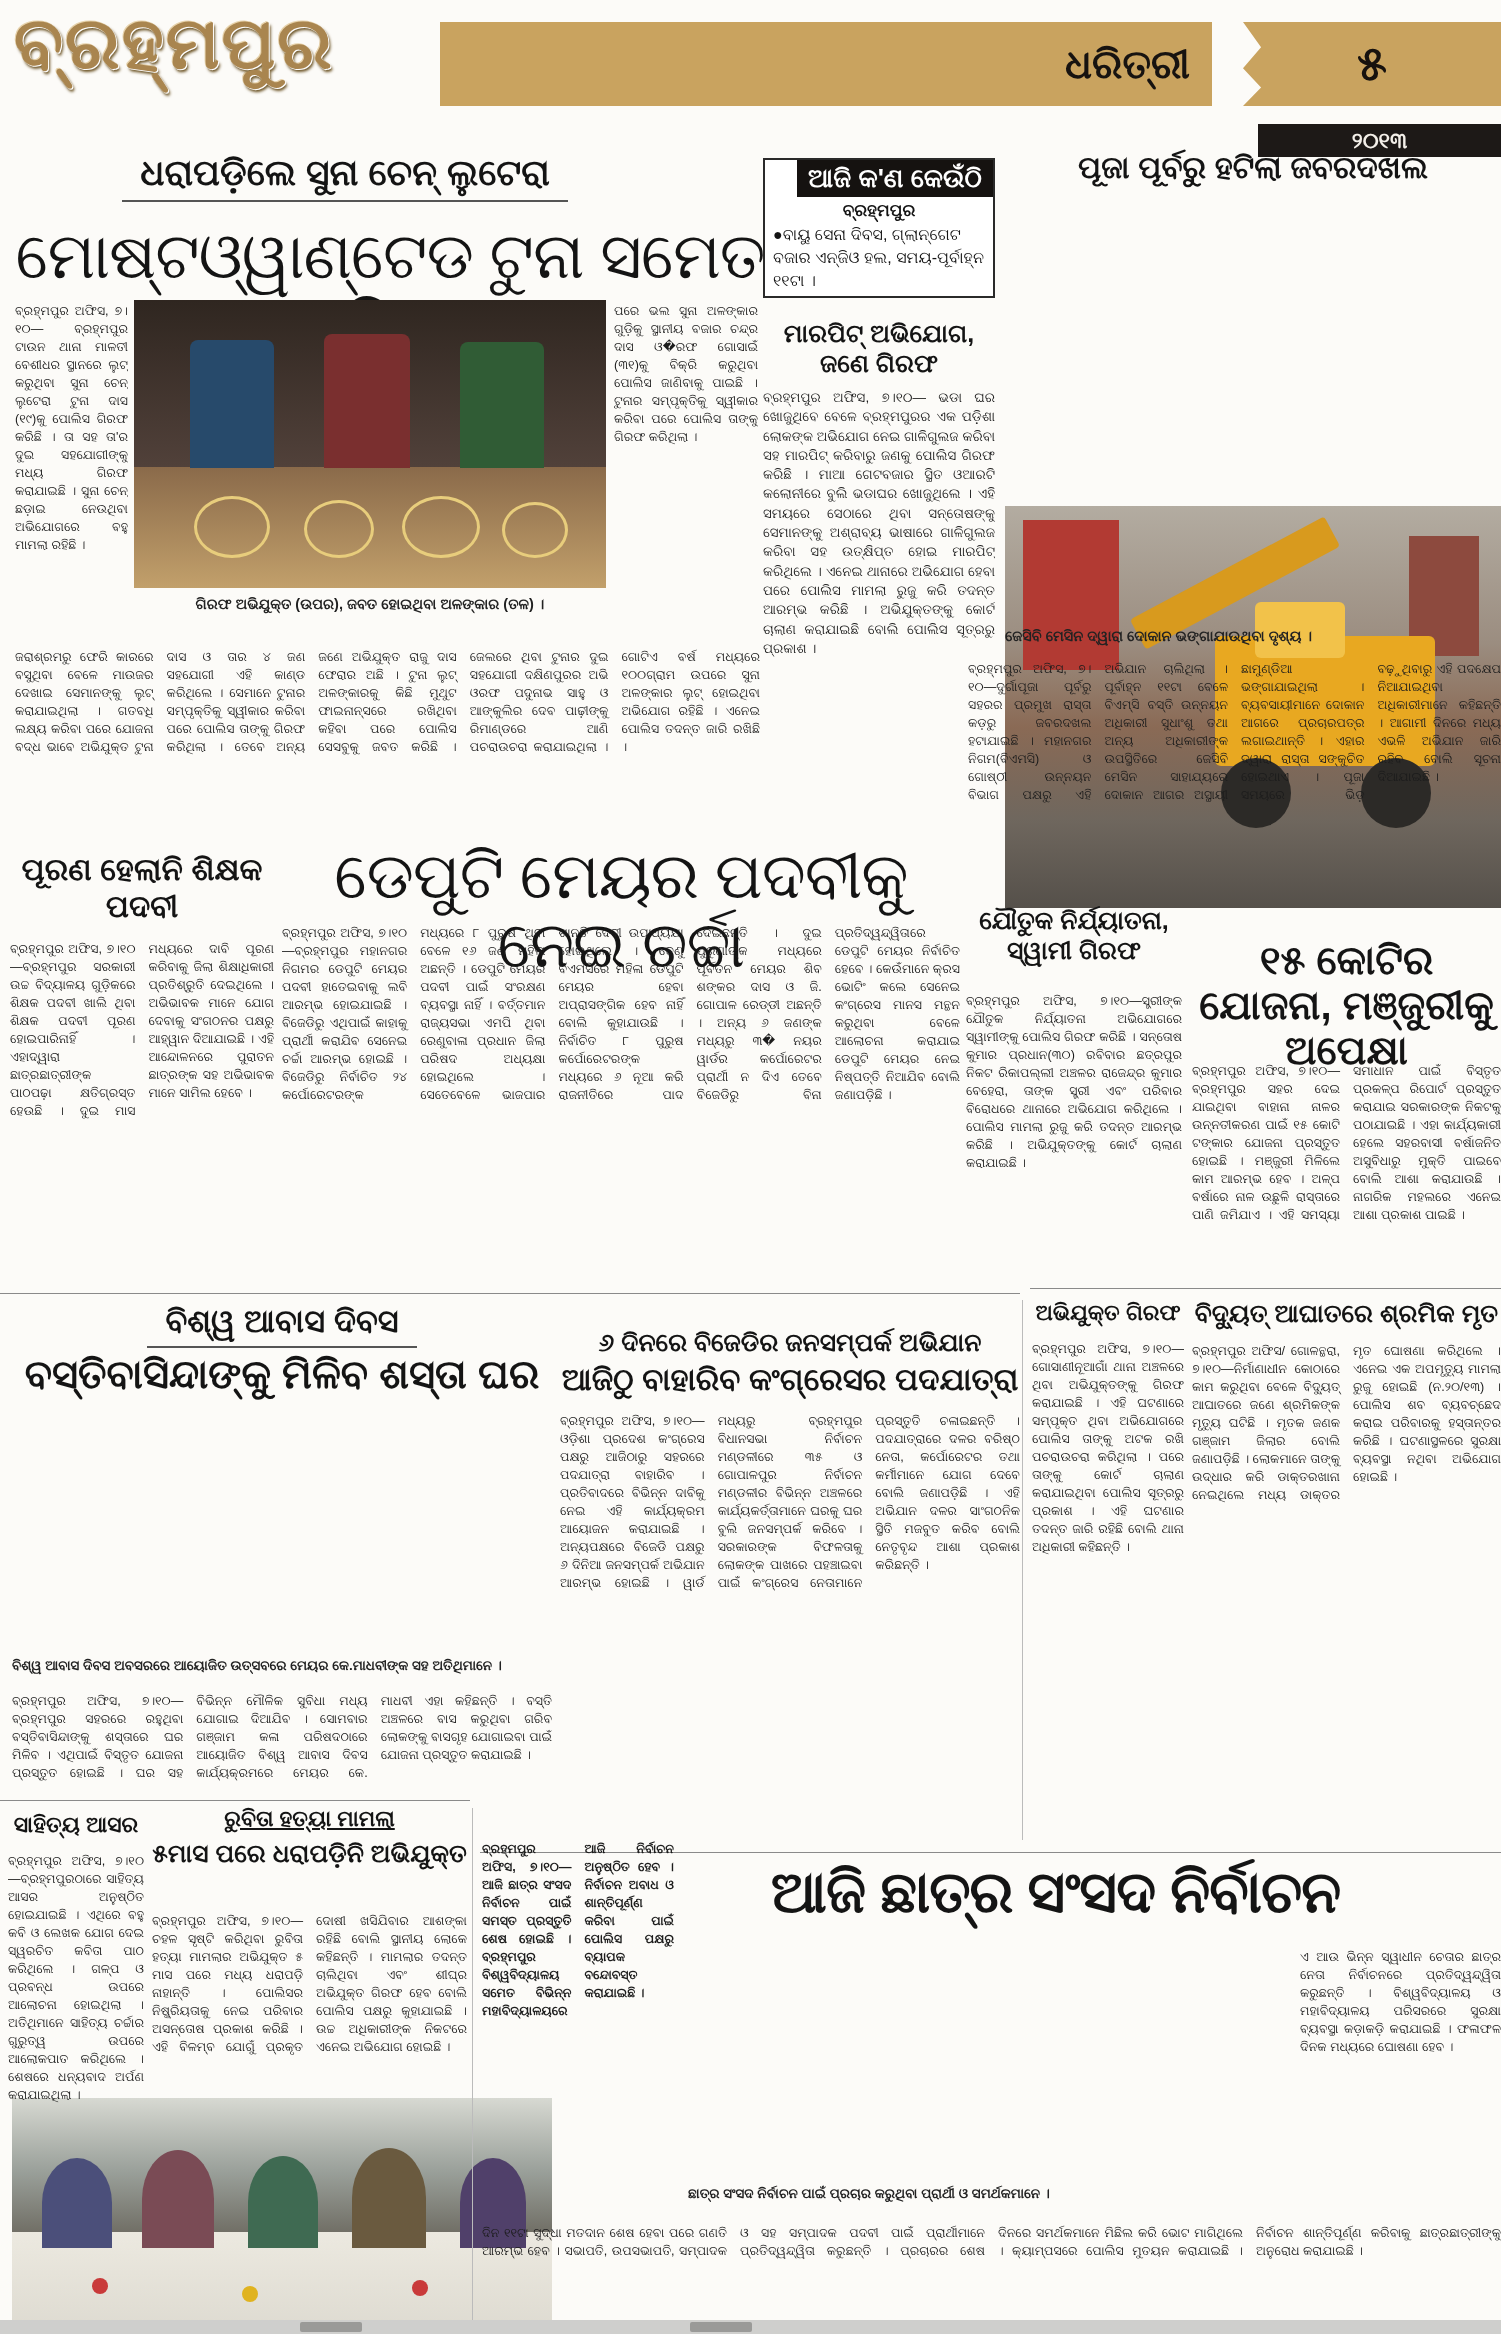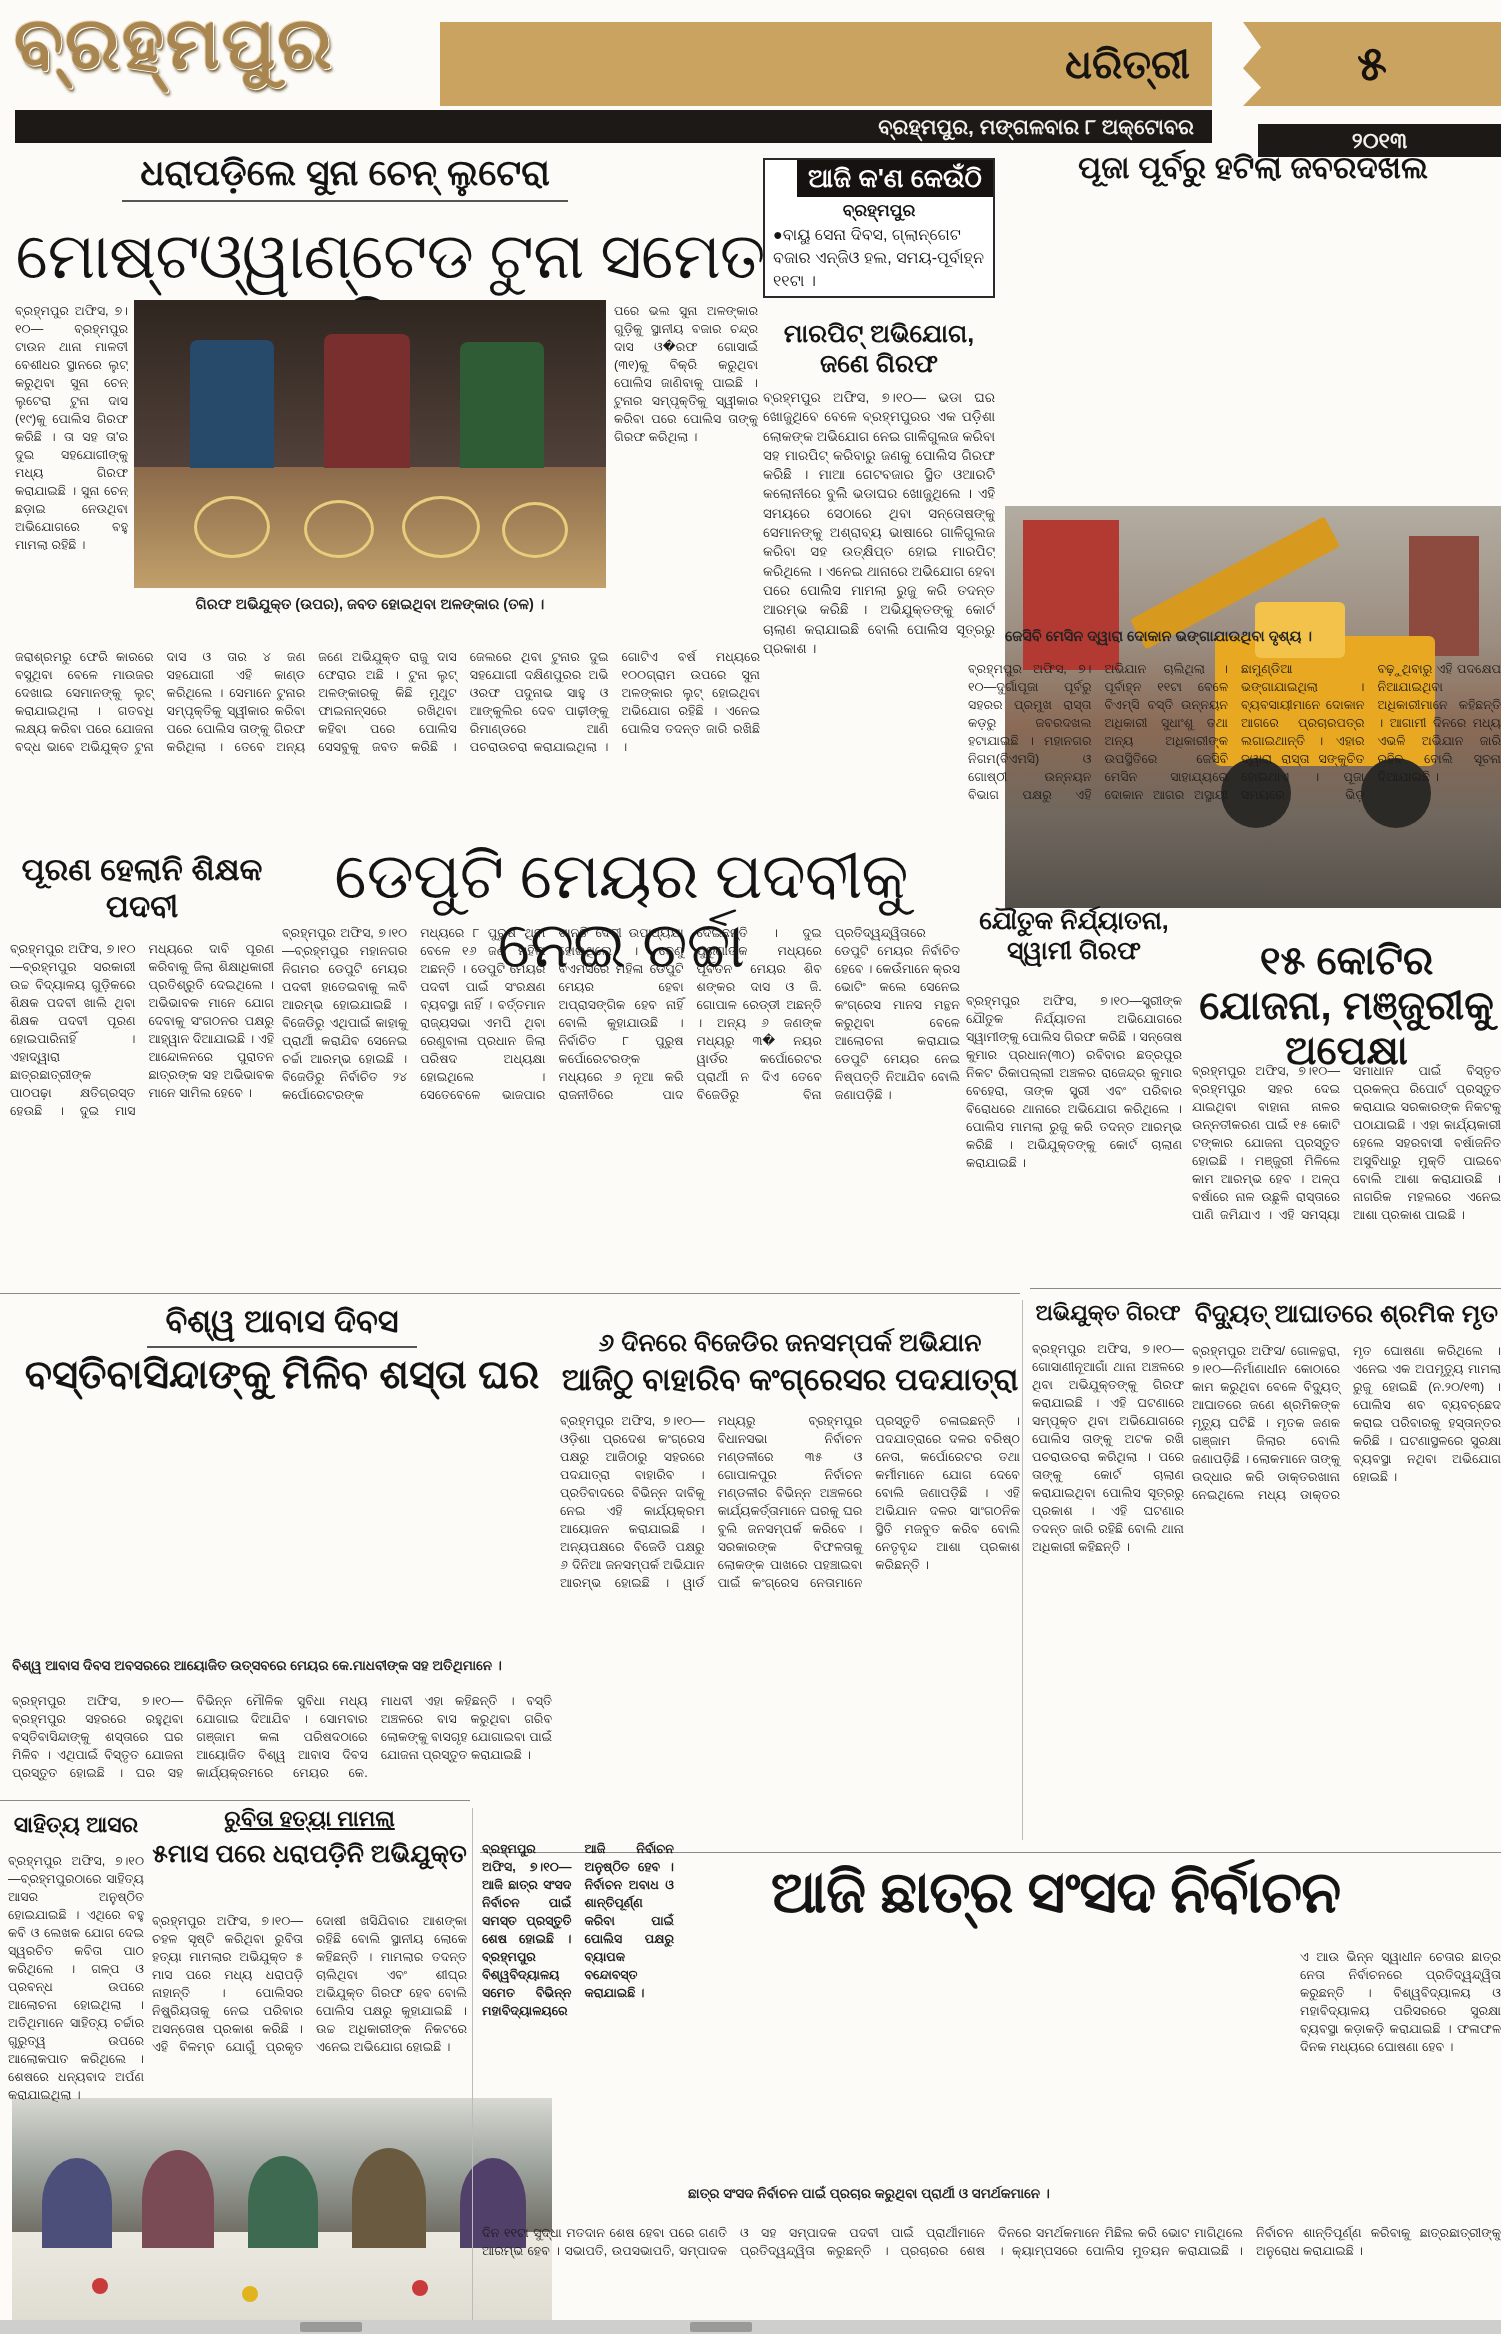--- a/index.html
+++ b/index.html
@@ -69,24 +69,20 @@
   <div class="abs gold-band" style="left:440px;top:22px;width:772px;height:84px;
        display:flex;align-items:center;justify-content:flex-end;padding-right:22px;box-sizing:border-box;">
     <span class="brand-name">ଧରିତ୍ରୀ</span>
   </div>
 
   <div class="abs gold-badge" style="left:1243px;top:22px;width:258px;height:84px;
        display:flex;align-items:center;justify-content:center;">
     <span class="page-num">୫</span>
   </div>
 
-  <div class="abs date-bar" style="left:15px;top:110px;width:1197px;height:33px;
-       display:flex;align-items:center;justify-content:flex-end;padding-right:18px;box-sizing:border-box;">
-    <span>ବ୍ରହ୍ମପୁର, ମଙ୍ଗଳବାର ୮ ଅକ୍ଟୋବର</span>
-  </div>
   <div class="abs year-chip" style="left:1258px;top:110px;width:243px;height:33px;margin-top:14px;">୨୦୧୩</div>
 
   <div class="abs kicker-lg" style="left:15px;top:152px;width:660px;">
     <span class="kicker-underline">ଧରାପଡ଼ିଲେ ସୁନା ଚେନ୍ ଲୁଟେରା</span>
   </div>
   <div class="abs headline-xl" style="left:5px;top:222px;width:770px;">ମୋଷ୍ଟଓ୍ୱାଣ୍ଟେଡ ଟୁନା ସମେତ ୩ ଗିରଫ</div>
 
   <div class="abs" style="left:15px;top:302px;width:113px;height:332px;">
     <div class="body-text">ବ୍ରହ୍ମପୁର ଅଫିସ, ୭।୧୦— ବ୍ରହ୍ମପୁର ଟାଉନ ଥାନା ମାଳତୀ ବେଶୀଧର ସ୍ଥାନରେ ଲୁଟ୍ କରୁଥିବା ସୁନା ଚେନ୍ ଲୁଟେରା ଟୁନା ଦାସ (୧୯)କୁ ପୋଲିସ ଗିରଫ କରିଛି । ତା ସହ ତା'ର ଦୁଇ ସହଯୋଗୀଙ୍କୁ ମଧ୍ୟ ଗିରଫ କରାଯାଇଛି । ସୁନା ଚେନ୍ ଛଡ଼ାଇ ନେଉଥିବା ଅଭିଯୋଗରେ ବହୁ ମାମଲା ରହିଛି ।</div>
   </div>

